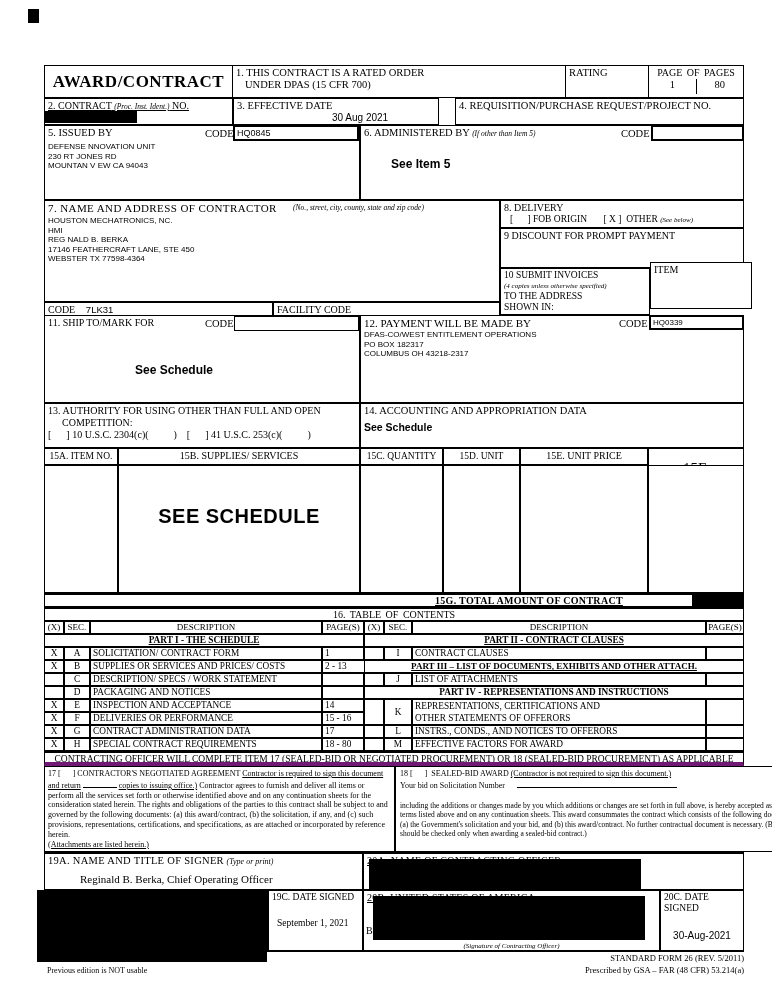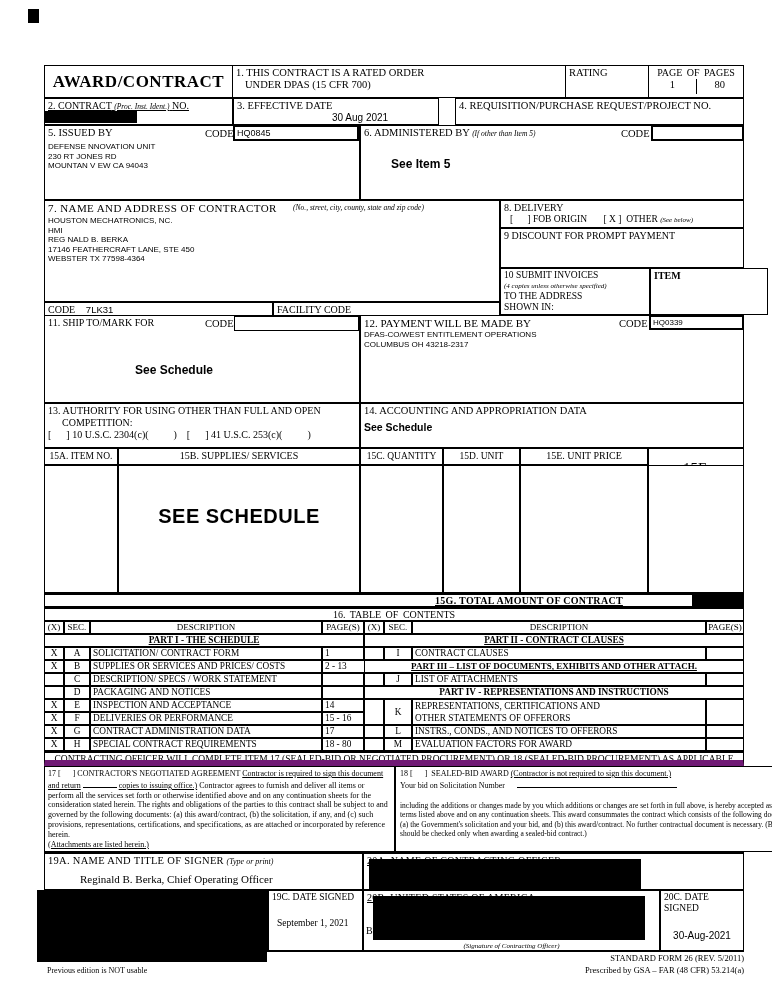--- a/index.html
+++ b/index.html
@@ -111,36 +111,37 @@
   </div>
   <div class="cell" style="left:500px;top:228px;width:244px;height:40px;">
     <span style="font-size:10px;">9  DISCOUNT FOR PROMPT PAYMENT</span>
   </div>
   <div class="cell" style="left:500px;top:268px;width:150px;height:47px;font-size:9.5px;line-height:10.5px;">
     <div>10  SUBMIT INVOICES</div>
     <div class="i" style="font-size:7px;">(4 copies unless otherwise specified)</div>
     <div>TO THE ADDRESS</div>
     <div>SHOWN IN:</div>
   </div>
-  <div class="cell" style="left:650px;top:268px;width:118px;height:47px;font-weight:bold;">
+  <div class="cell" style="left:650px;top:262px;width:102px;height:47px;">
     <span style="font-size:10px;">ITEM</span>
   </div>
 
   <div class="cell" style="left:44px;top:315px;width:316px;height:88px;">
     <span style="font-size:10px;">11. SHIP TO/MARK FOR</span>
     <span class="nb" style="left:160px;top:2px;font-size:10.5px;">CODE</span>
     <span class="codebox" style="left:189px;top:0px;width:125px;height:15px;border-width:1.5px;"></span>
     <div class="sans b" style="font-size:12px;position:absolute;left:90px;top:48px;">See Schedule</div>
   </div>
   <div class="cell" style="left:360px;top:315px;width:384px;height:88px;">
     <span style="font-size:11px;">12. PAYMENT WILL BE MADE BY</span>
     <span class="nb" style="left:258px;top:2px;font-size:10.5px;">CODE</span>
     <span class="codebox" style="left:288px;top:-1px;width:95px;height:15px;font-size:8px;line-height:12px;">HQ0339</span>
     <div class="addr" style="margin-top:0;">
       <div>DFAS-CO/WEST ENTITLEMENT OPERATIONS</div>
+      <div>PO BOX 182317</div>
       <div>COLUMBUS OH 43218-2317</div>
     </div>
   </div>
 
   <div class="cell" style="left:44px;top:403px;width:316px;height:45px;font-size:10px;line-height:12px;">
     <div>13. AUTHORITY FOR USING OTHER THAN FULL AND OPEN</div>
     <div style="padding-left:14px;">COMPETITION:</div>
     <div class="pre">[      ] 10 U.S.C. 2304(c)(          )    [      ] 41 U.S.C. 253(c)(          )</div>
   </div>
   <div class="cell" style="left:360px;top:403px;width:384px;height:45px;">
@@ -247,24 +248,24 @@
   </div>
   <div class="cell toc" style="left:706px;top:699px;width:38px;height:26px;"><span></span></div>
 
   <div class="cell toc ctr" style="left:364px;top:725px;width:20px;height:13px;"><span></span></div>
   <div class="cell toc ctr" style="left:384px;top:725px;width:28px;height:13px;"><span>L</span></div>
   <div class="cell toc" style="left:412px;top:725px;width:294px;height:13px;"><span>INSTRS., CONDS., AND NOTICES TO OFFERORS</span></div>
   <div class="cell toc" style="left:706px;top:725px;width:38px;height:13px;"><span></span></div>
 
   <div class="cell toc ctr" style="left:364px;top:738px;width:20px;height:13px;"><span></span></div>
   <div class="cell toc ctr" style="left:384px;top:738px;width:28px;height:13px;"><span>M</span></div>
-  <div class="cell toc" style="left:412px;top:738px;width:294px;height:13px;"><span>EVALUATION FACTORS FOR AWARD</span></div>
+  <div class="cell toc" style="left:412px;top:738px;width:294px;height:13px;"><span>EFFECTIVE FACTORS FOR AWARD</span></div>
   <div class="cell toc" style="left:706px;top:738px;width:38px;height:13px;"><span></span></div>
 
-  <div class="cell ctr" style="left:44px;top:751px;width:700px;height:15px;border-top:2px solid #000;border-bottom:6px solid #701a75;padding:0;line-height:12px;">
+  <div class="cell ctr" style="left:44px;top:751px;width:700px;height:15px;border-top:2px solid #000;border-bottom:4px solid #701a75;padding:0;line-height:12px;">
     <span class="u" style="font-size:9.5px;">CONTRACTING OFFICER WILL COMPLETE ITEM 17 (SEALED-BID OR NEGOTIATED PROCUREMENT) OR 18 (SEALED-BID PROCUREMENT) AS APPLICABLE</span>
   </div>
 
   <div class="cell fine" style="left:44px;top:766px;width:351px;height:86px;padding:2px 3px;">
     <span class="pre">17 [      ] CONTRACTOR'S NEGOTIATED AGREEMENT</span>
     <span class="u">Contractor is required to sign this document and return</span>
     <span class="blank" style="width:34px;"></span>
     <span class="u">copies to issuing office.)</span>
     <span>Contractor agrees to furnish and deliver all items or perform all the services set forth or otherwise identified above and on any continuation sheets for the consideration stated herein.  The rights and obligations of the parties to this contract shall be subject to and governed by the following documents:  (a) this award/contract, (b) the solicitation, if any, and (c) such provisions, representations, certifications, and specifications, as are attached or incorporated by reference herein.</span>
     <div class="u">(Attachments are listed herein.)</div>

